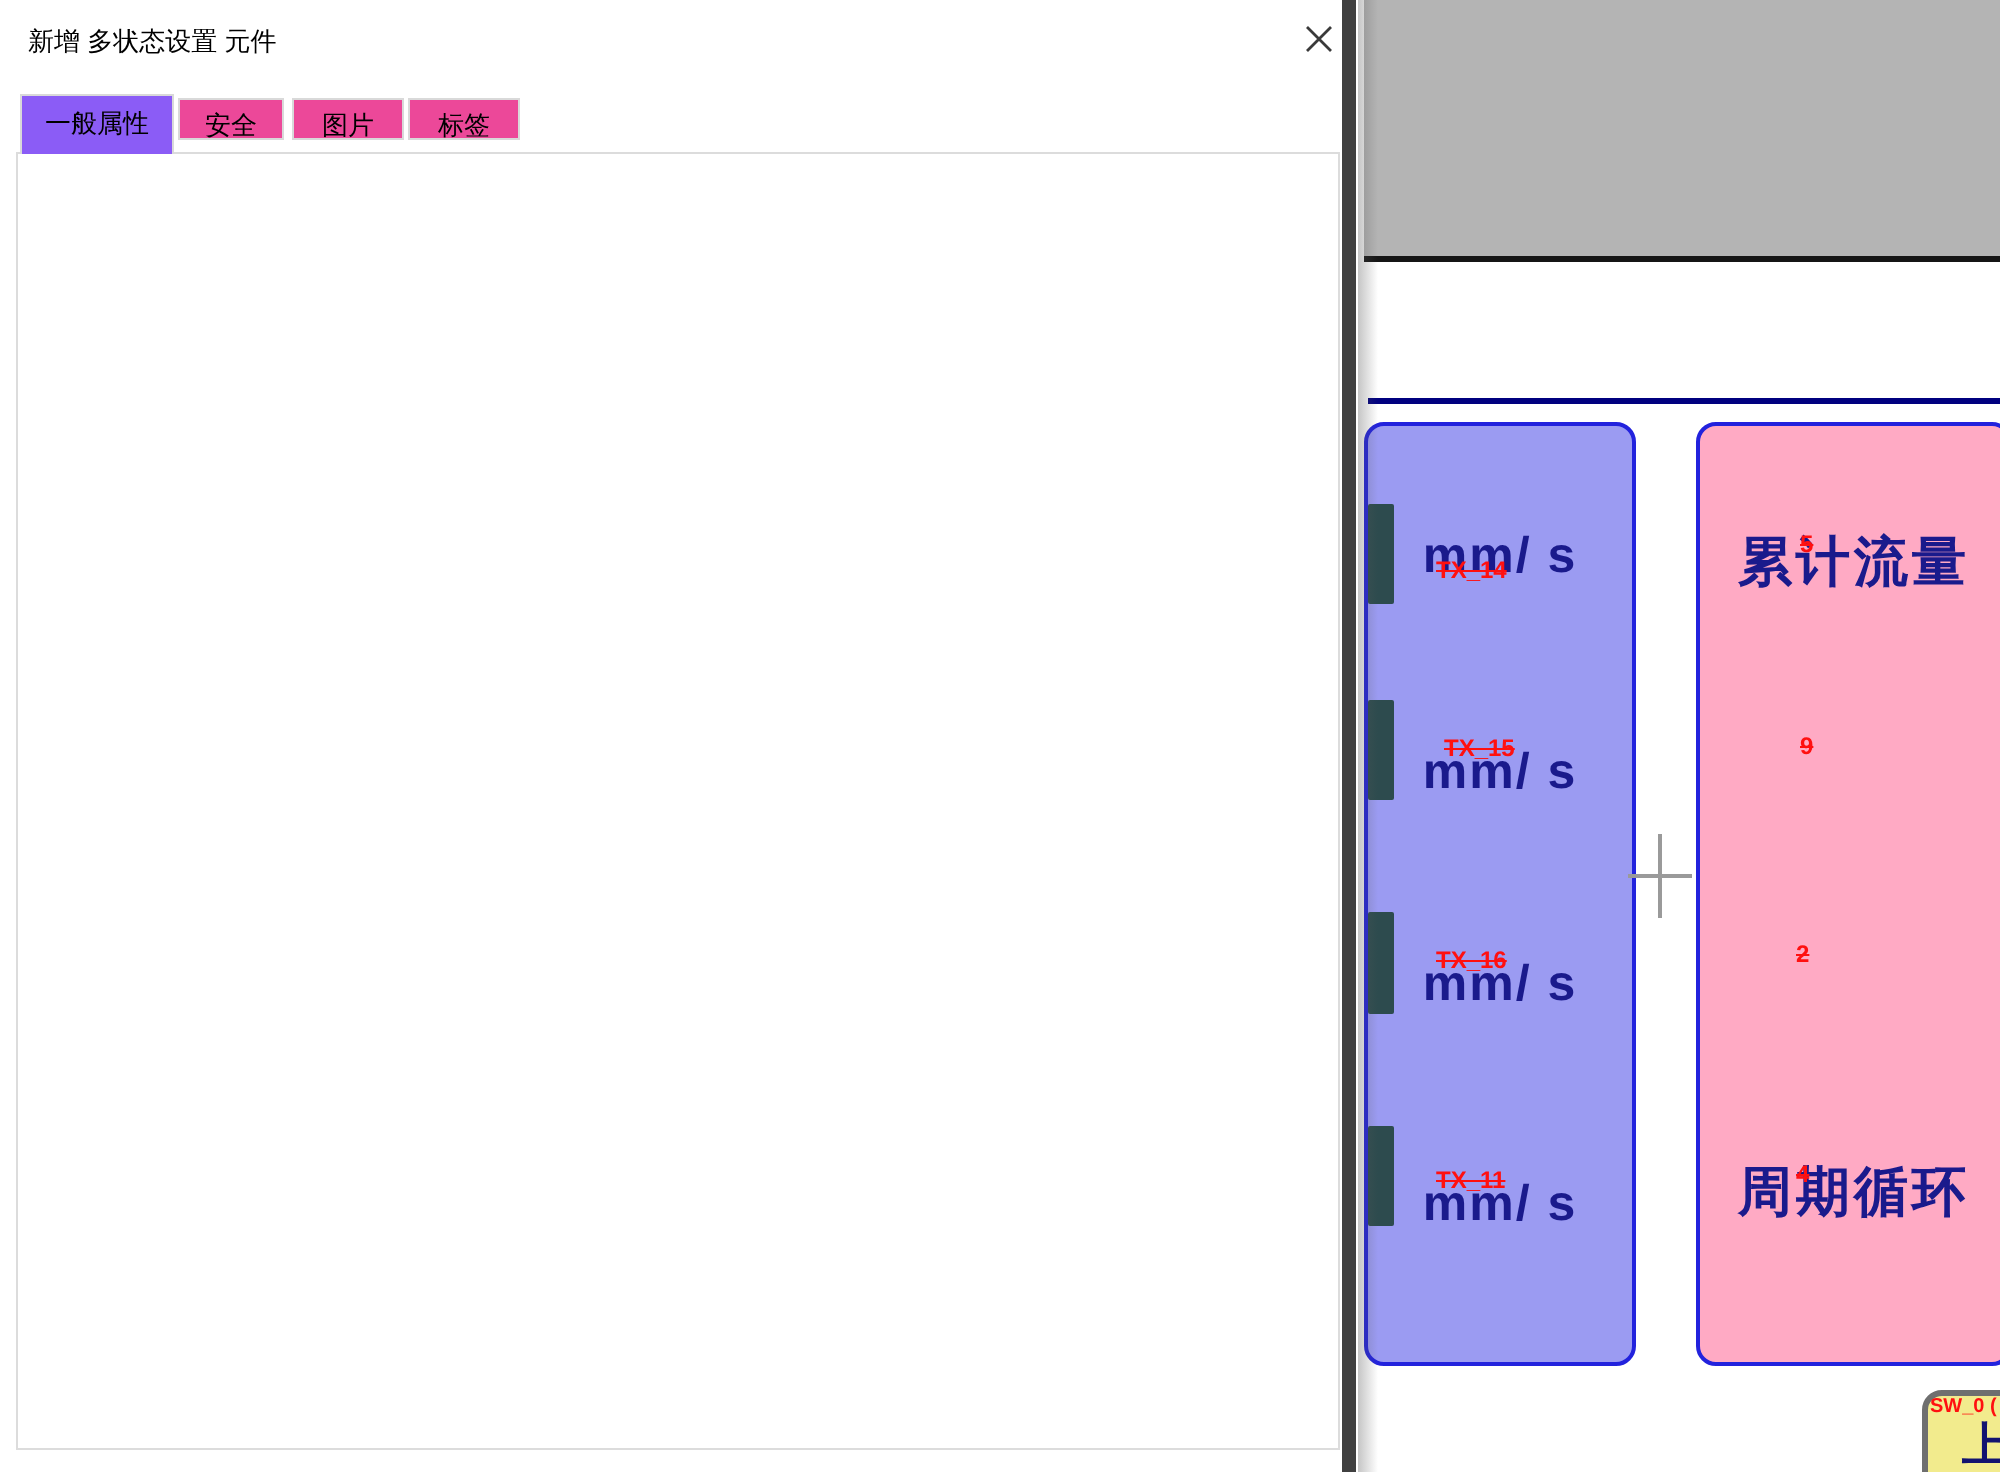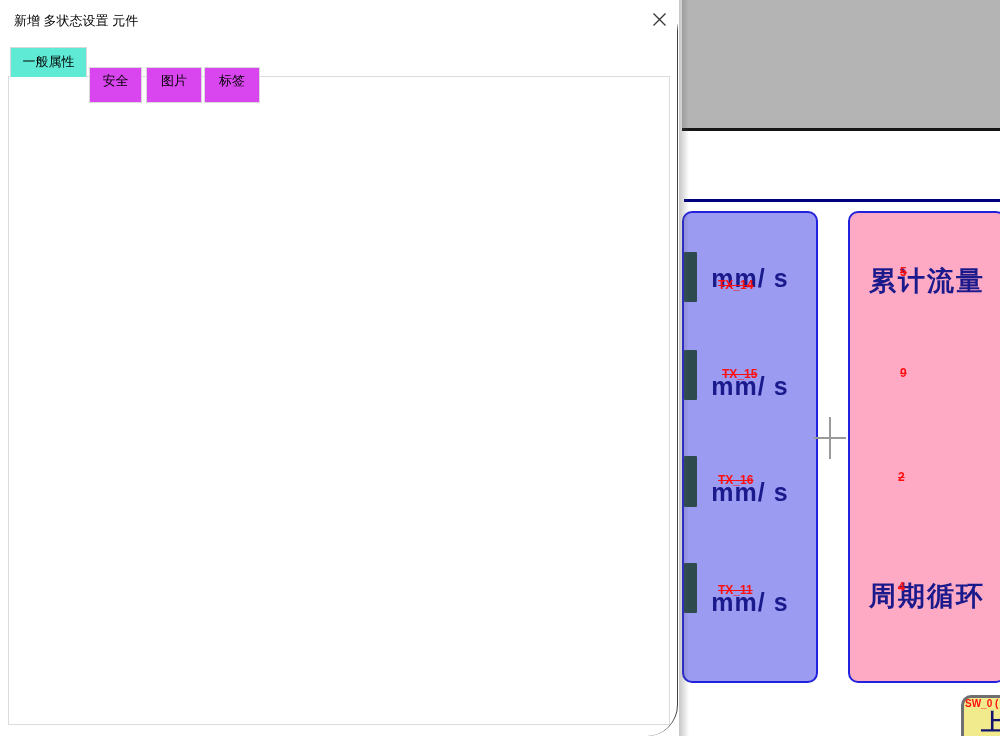--- a/index.html
+++ b/index.html
@@ -29,32 +29,32 @@
   .cross-h { position:absolute; left:814px; top:437px; width:32px; height:2px; background:#9a9a9a; }
 
   #switch-el { position:absolute; left:961px; top:695px; width:60px; height:60px;
     background:var(--yellow-fill,#f2eb8d); border:3px solid #6f6f6f; border-radius:10px; }
   #switch-id { position:absolute; left:1px; top:0px; font-size:10px; font-weight:700; color:var(--tag-red,#ff1010); white-space:nowrap; }
   #switch-glyph { position:absolute; left:12px; top:9px; font-size:23px; font-weight:700; color:#131370;
     border-bottom:3px solid #131370; padding:0 5px 0 5px; }
 
   
   #dialog { position:absolute; left:0; top:0; width:678px; height:736px; background:#fff;
-    border-right:1px solid #404040; z-index:10;border-radius:31px; }
+    border-right:7px solid #404040; z-index:10; }
   #dialog-shadow { position:absolute; left:679px; top:0; width:10px; height:736px; z-index:9;
     background:linear-gradient(to right, rgba(90,90,90,.35), rgba(120,120,120,0)); }
 
   #title-bar { position:absolute; left:0; top:0; width:100%; height:40px; background:#fff; }
   #dialog-title { position:absolute; left:14px; top:12px; font-size:13px; color:#000; }
   #close-btn { position:absolute; left:645px; top:6px; width:28px; height:26px; background:transparent;
     border:none; display:flex; align-items:center; justify-content:center; cursor:pointer; }
 
-  .tab { position:absolute; top:67px; height:36px; background:#d946ef; border:1px solid #d9d9d9;
+  .tab { position:absolute; top:49px; height:21px; background:#ec4899; border:1px solid #d9d9d9;
     font-size:13px; color:#000; text-align:center; line-height:25px; z-index:12; }
-  .tab.active { top:47px; height:30px; background:#5eead4; border-bottom:none; line-height:27px; z-index:14; }
+  .tab.active { top:47px; height:30px; background:#8b5cf6; border-bottom:none; line-height:27px; z-index:14; }
 
   #content-panel { position:absolute; left:8px; top:76px; width:662px; height:649px;
     background:#fff; border:1px solid #dcdcdc; z-index:11; }
 
   .lbl { position:absolute; font-size:13px; color:#000; text-align:right; white-space:nowrap; }
   .group { position:absolute; border:1px solid #d8dde2; }
   .legend { position:absolute; top:-9px; left:7px; background:#fff; padding:0 4px; font-size:13px; color:#000; }
 
   .tinput { position:absolute; background:#fff; border:1px solid #707070; font-size:13px;
     font-family:"Liberation Sans","DejaVu Sans",sans-serif; padding:0 0 0 6px; color:#000; }

